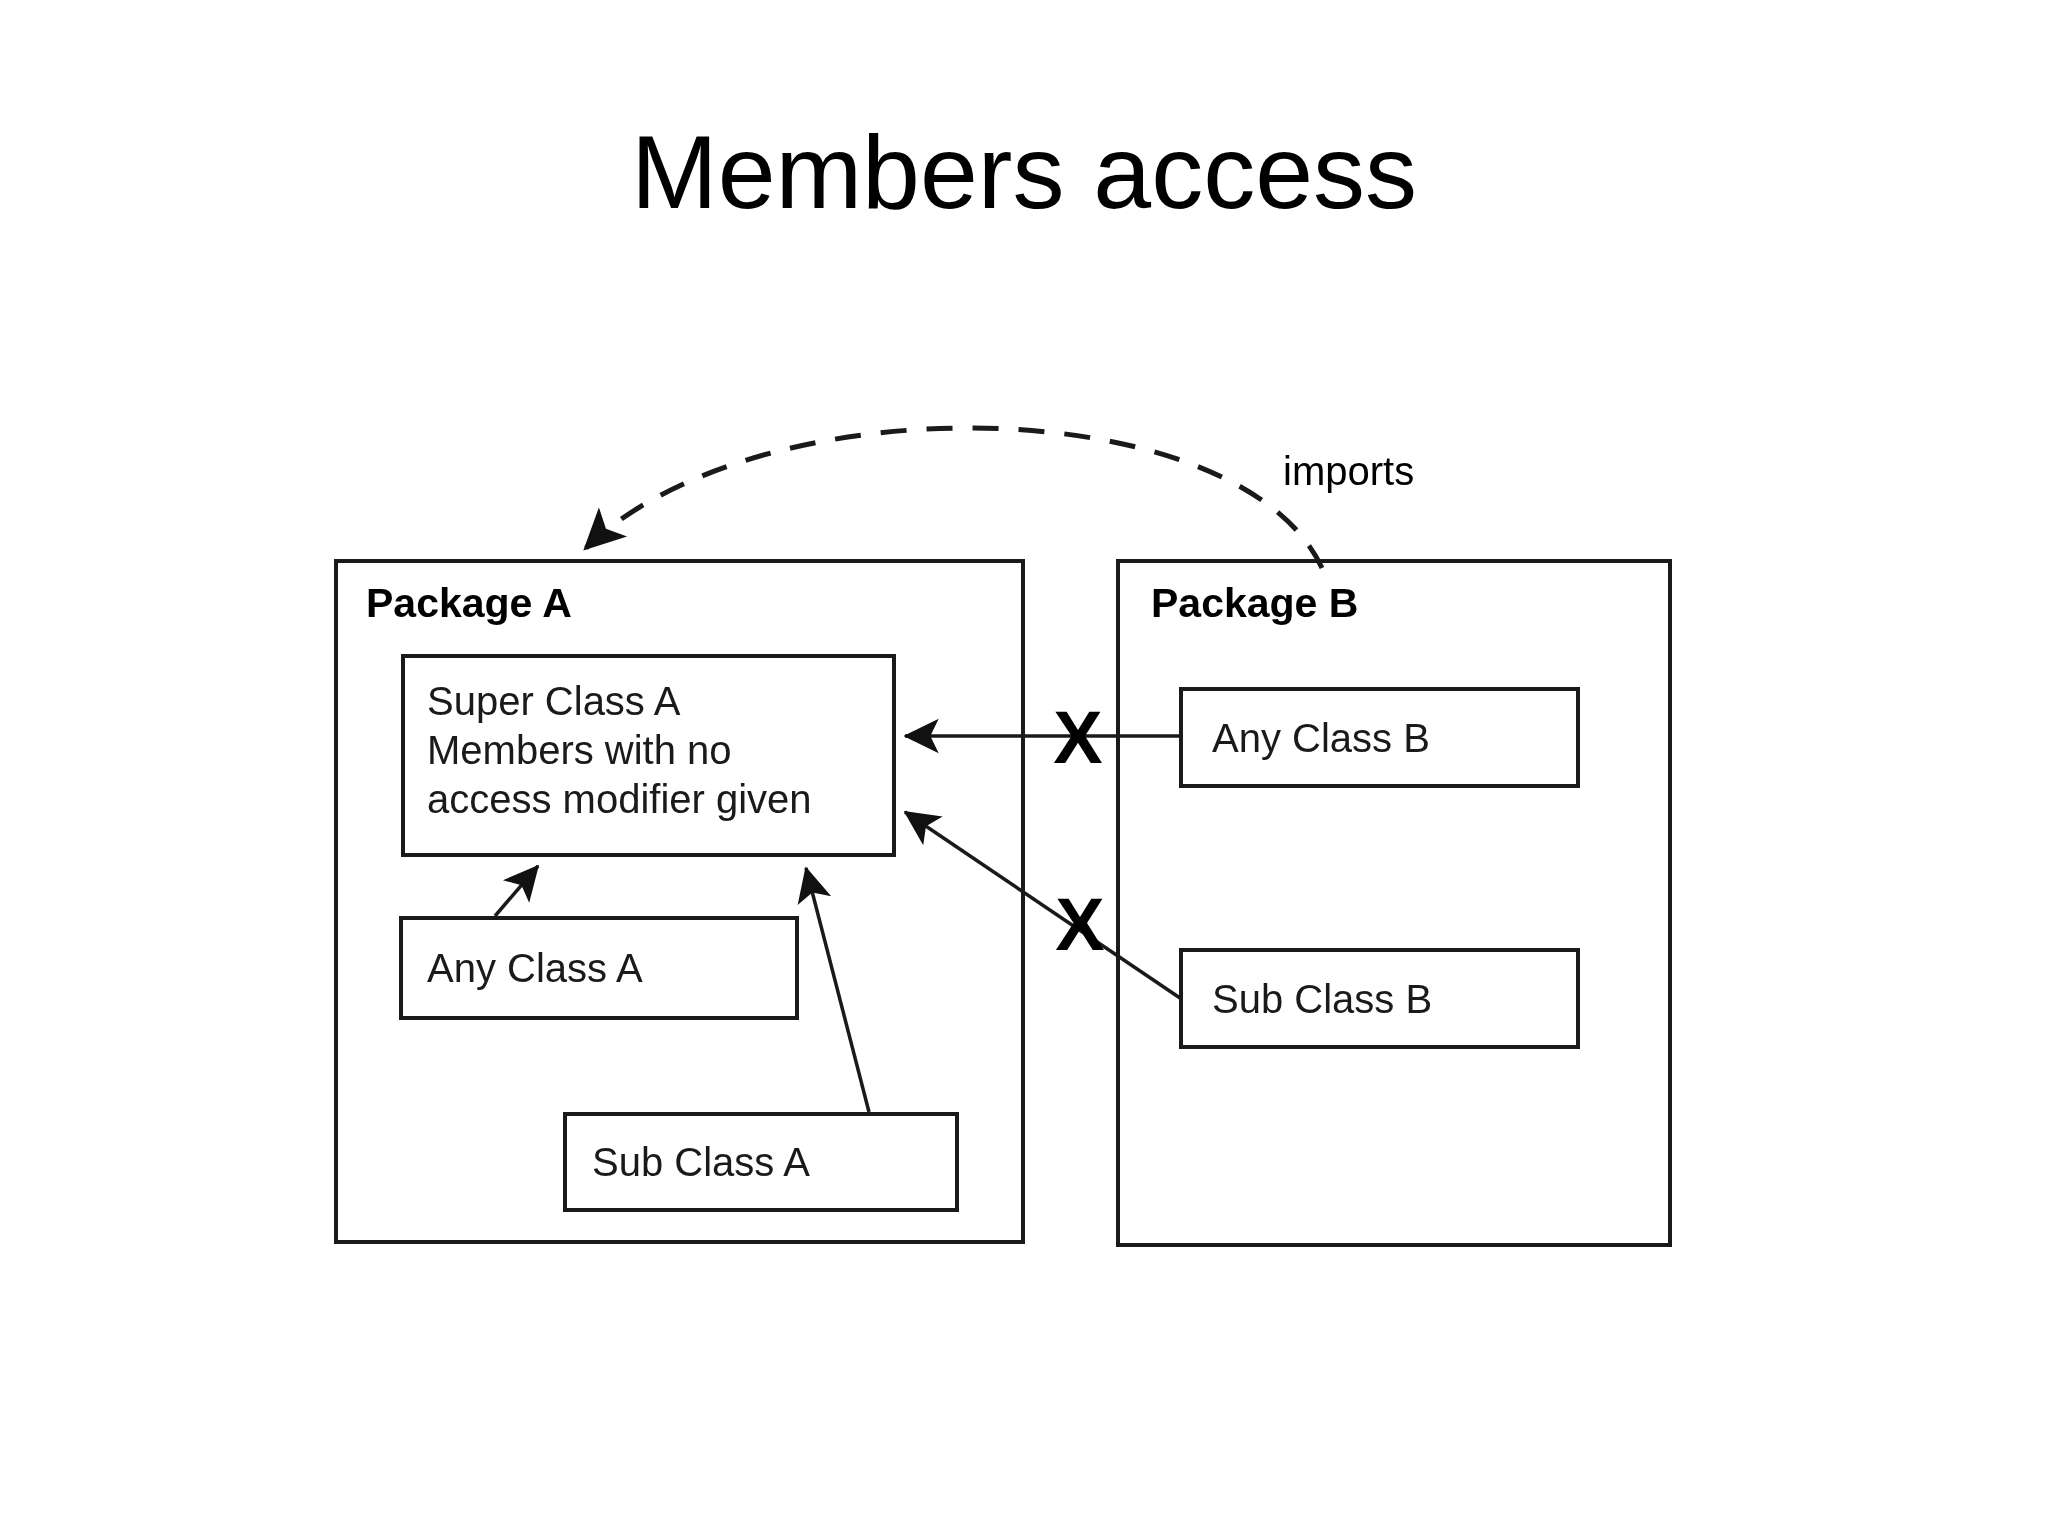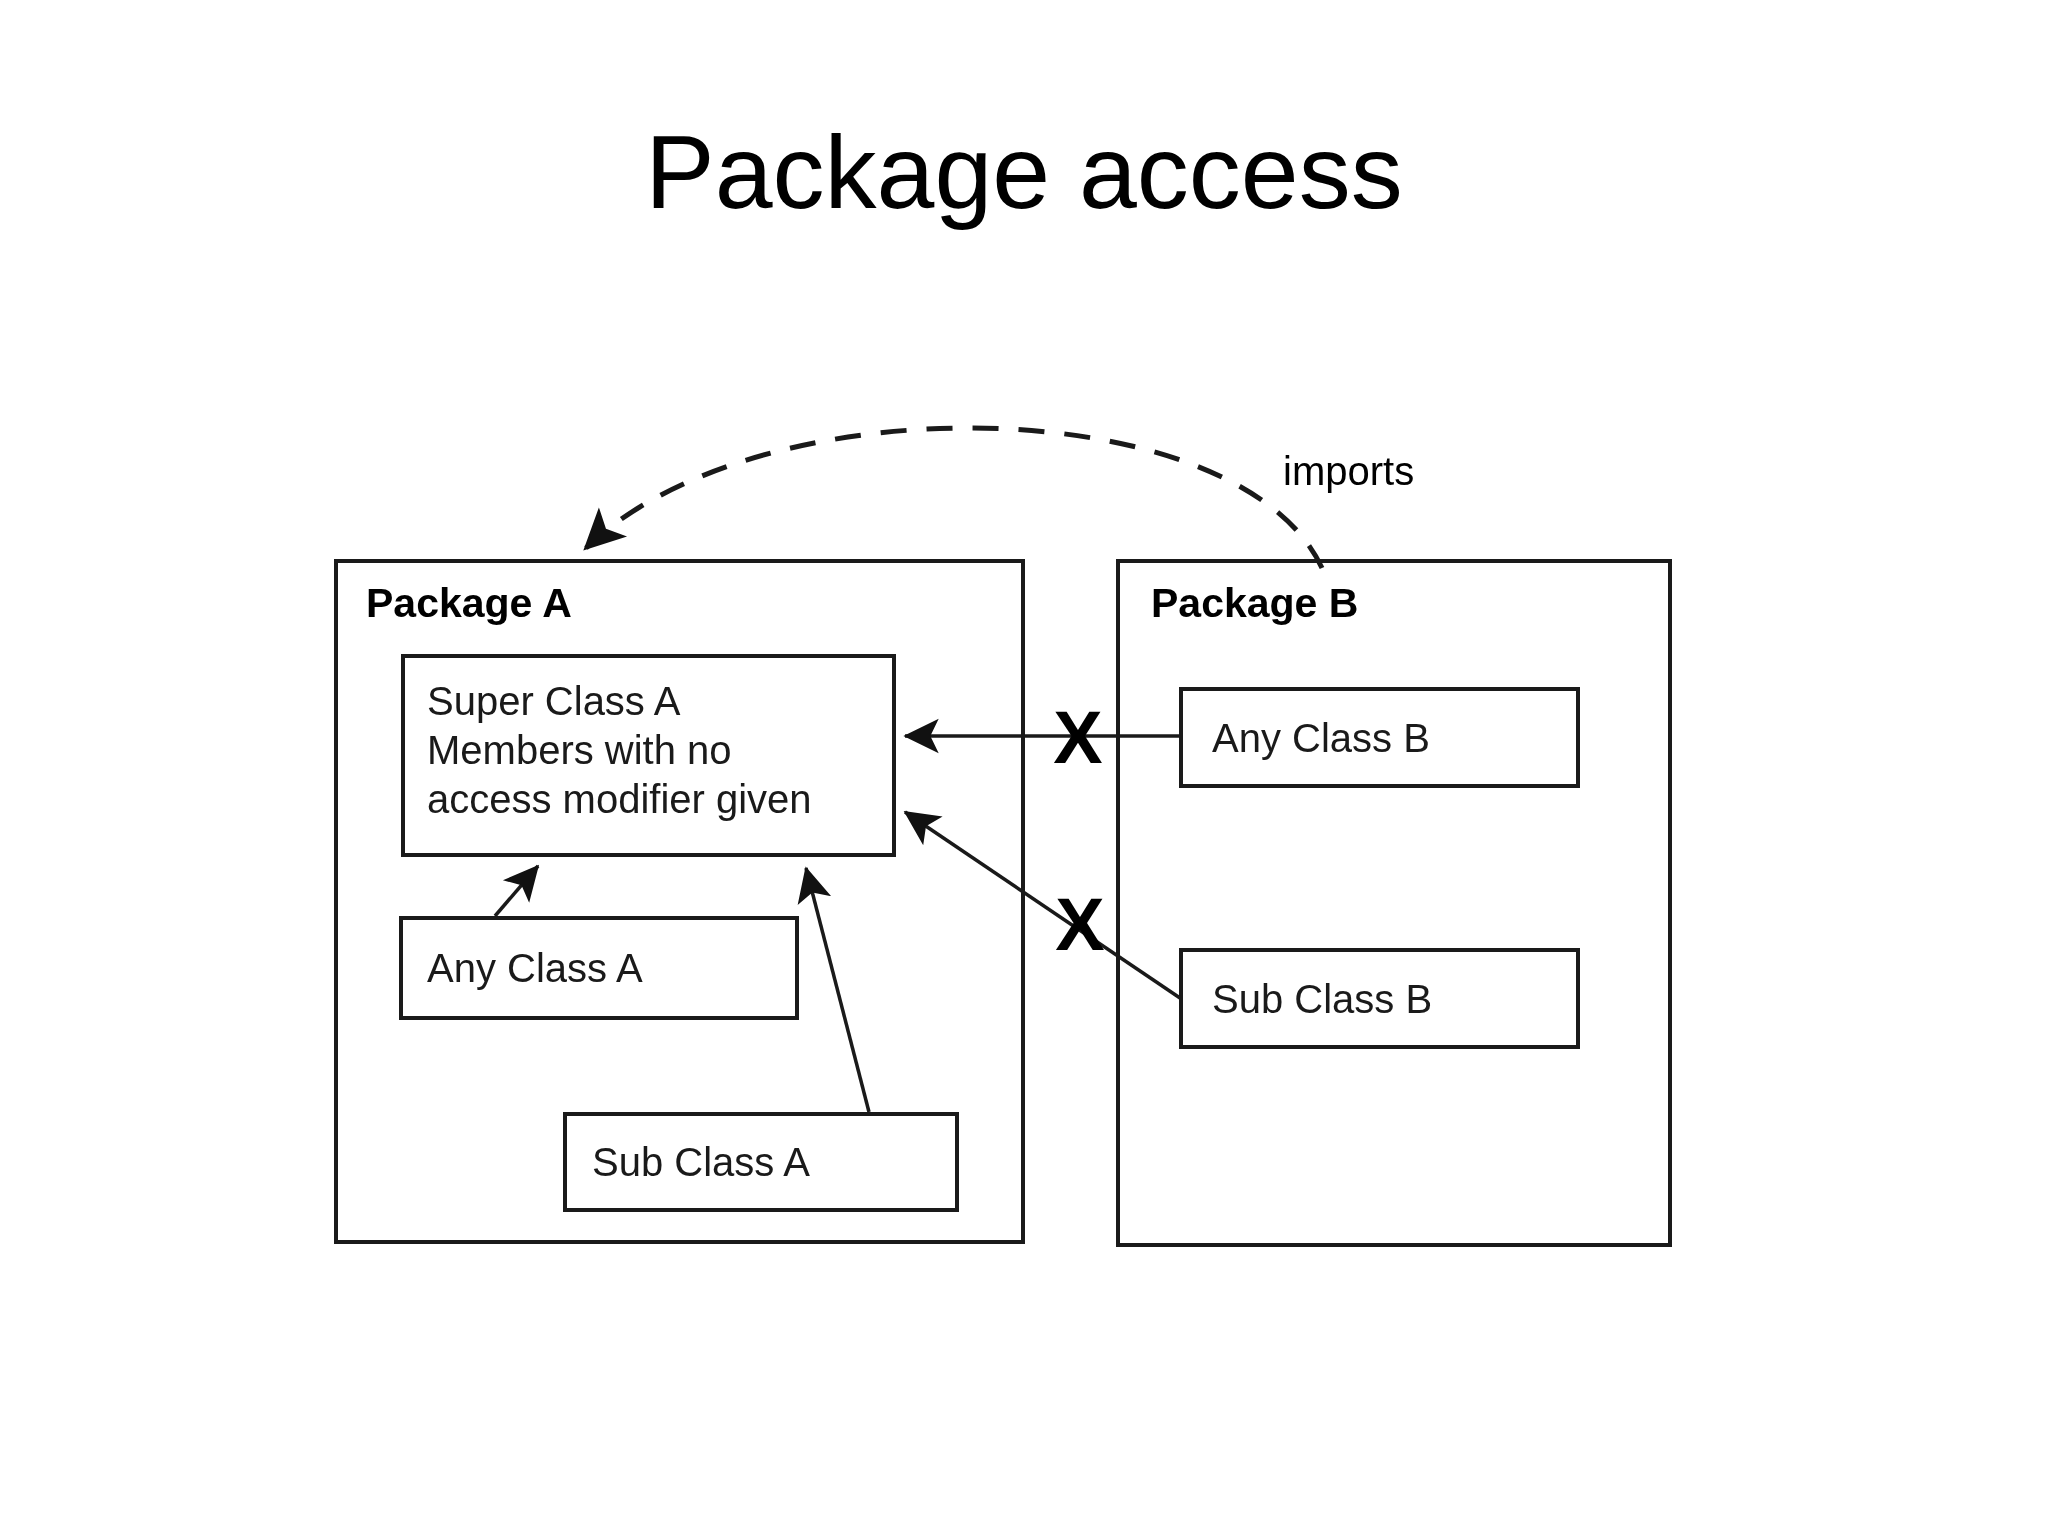--- a/index.html
+++ b/index.html
@@ -90,21 +90,21 @@
     stroke-width: 5;
     fill: none;
     stroke-dasharray: 26 20;
   }
 </style>
 </head>
 <body>
 
 <div class="slide">
 
-  <div class="slide-title">Package access</div>
+  <div class="slide-title">Members access</div>
 
   <div class="diagram-wrap">
     <svg class="diagram" viewBox="0 0 2048 1535" xmlns="http://www.w3.org/2000/svg">
 
       <defs>
         <marker id="arrowOpen" viewBox="0 0 12 12" refX="10.5" refY="6" markerWidth="11" markerHeight="11" orient="auto-start-reverse">
           <path d="M 0 0.6 L 11 6 L 0 11.4 L 2.6 6 Z" fill="#111111"></path>
         </marker>
         <marker id="arrowOpenDash" viewBox="0 0 12 12" refX="10" refY="6" markerWidth="9" markerHeight="9" orient="auto-start-reverse">
           <path d="M 0 0.6 L 11 6 L 0 11.4 L 2.6 6 Z" fill="#111111"></path>

